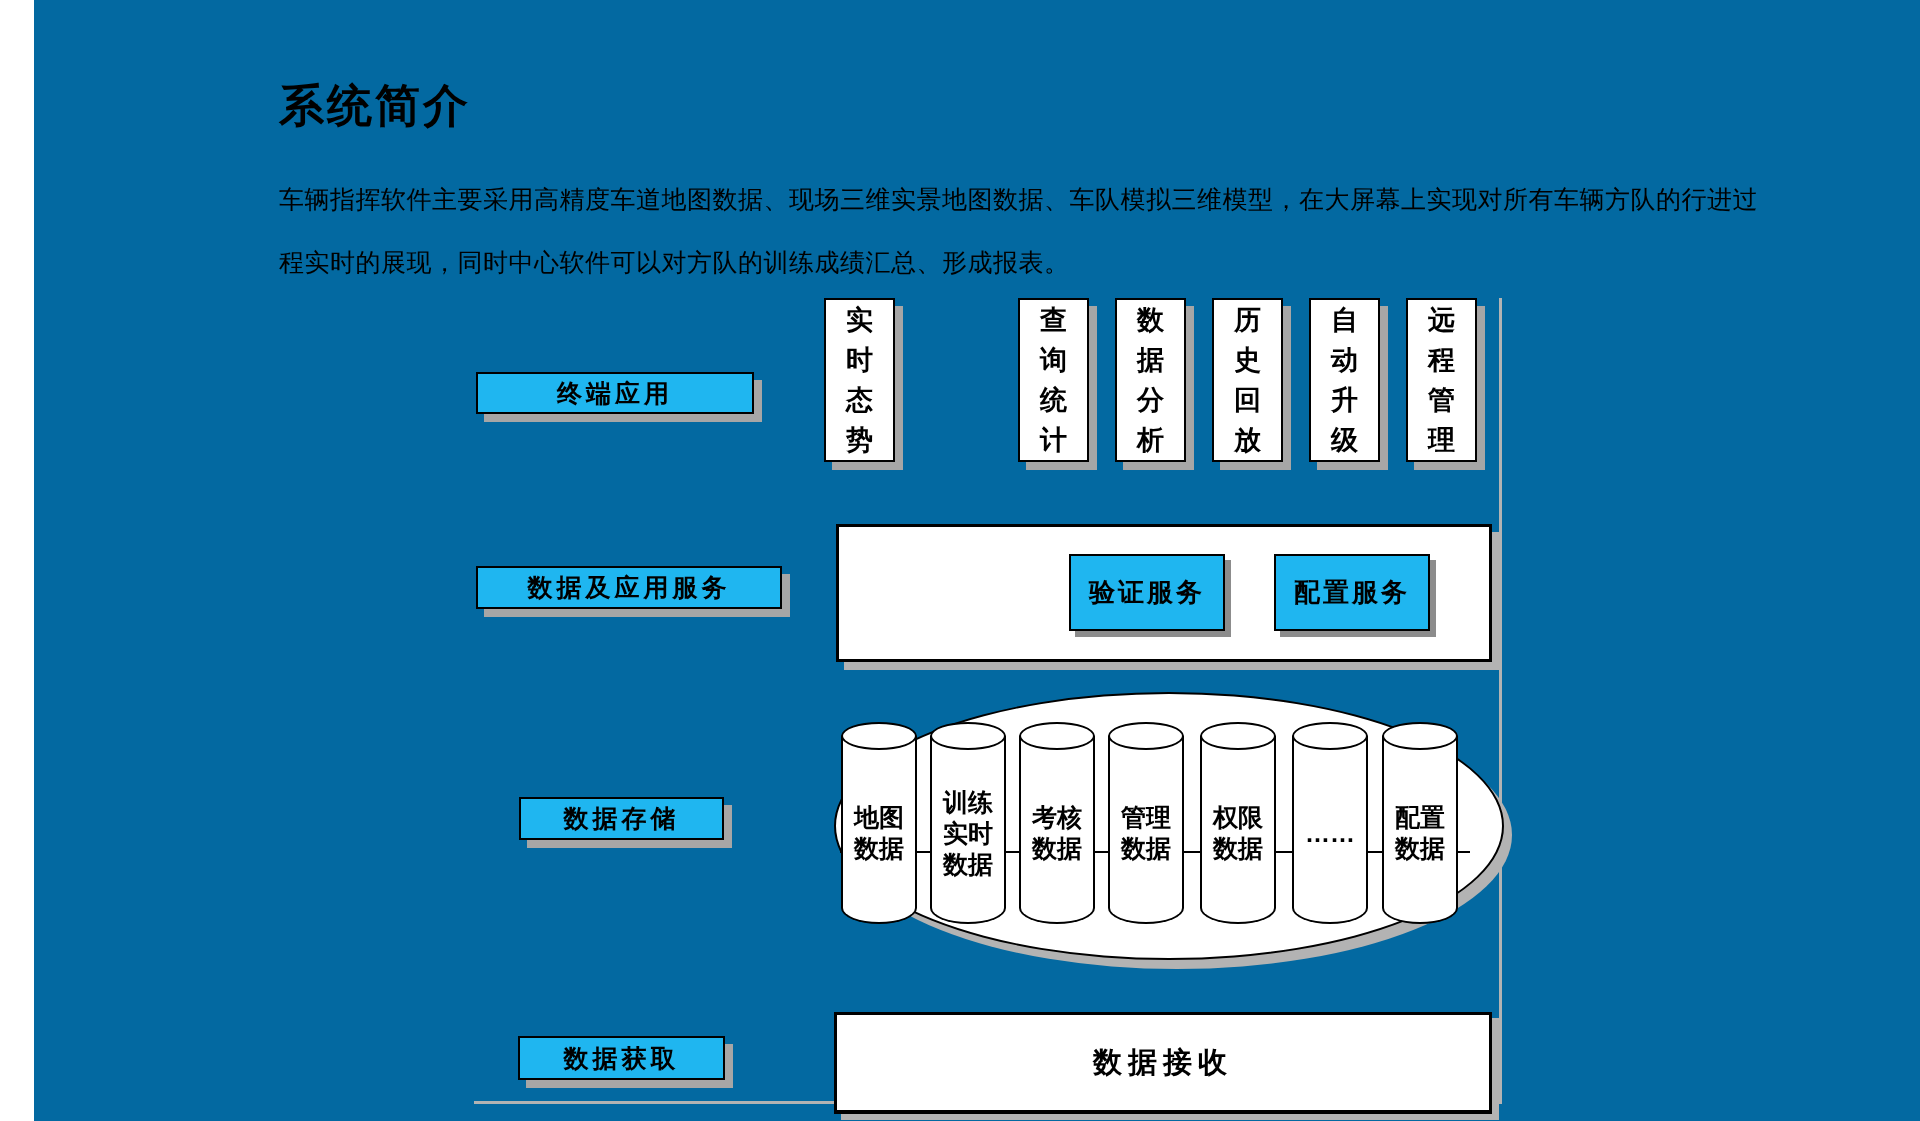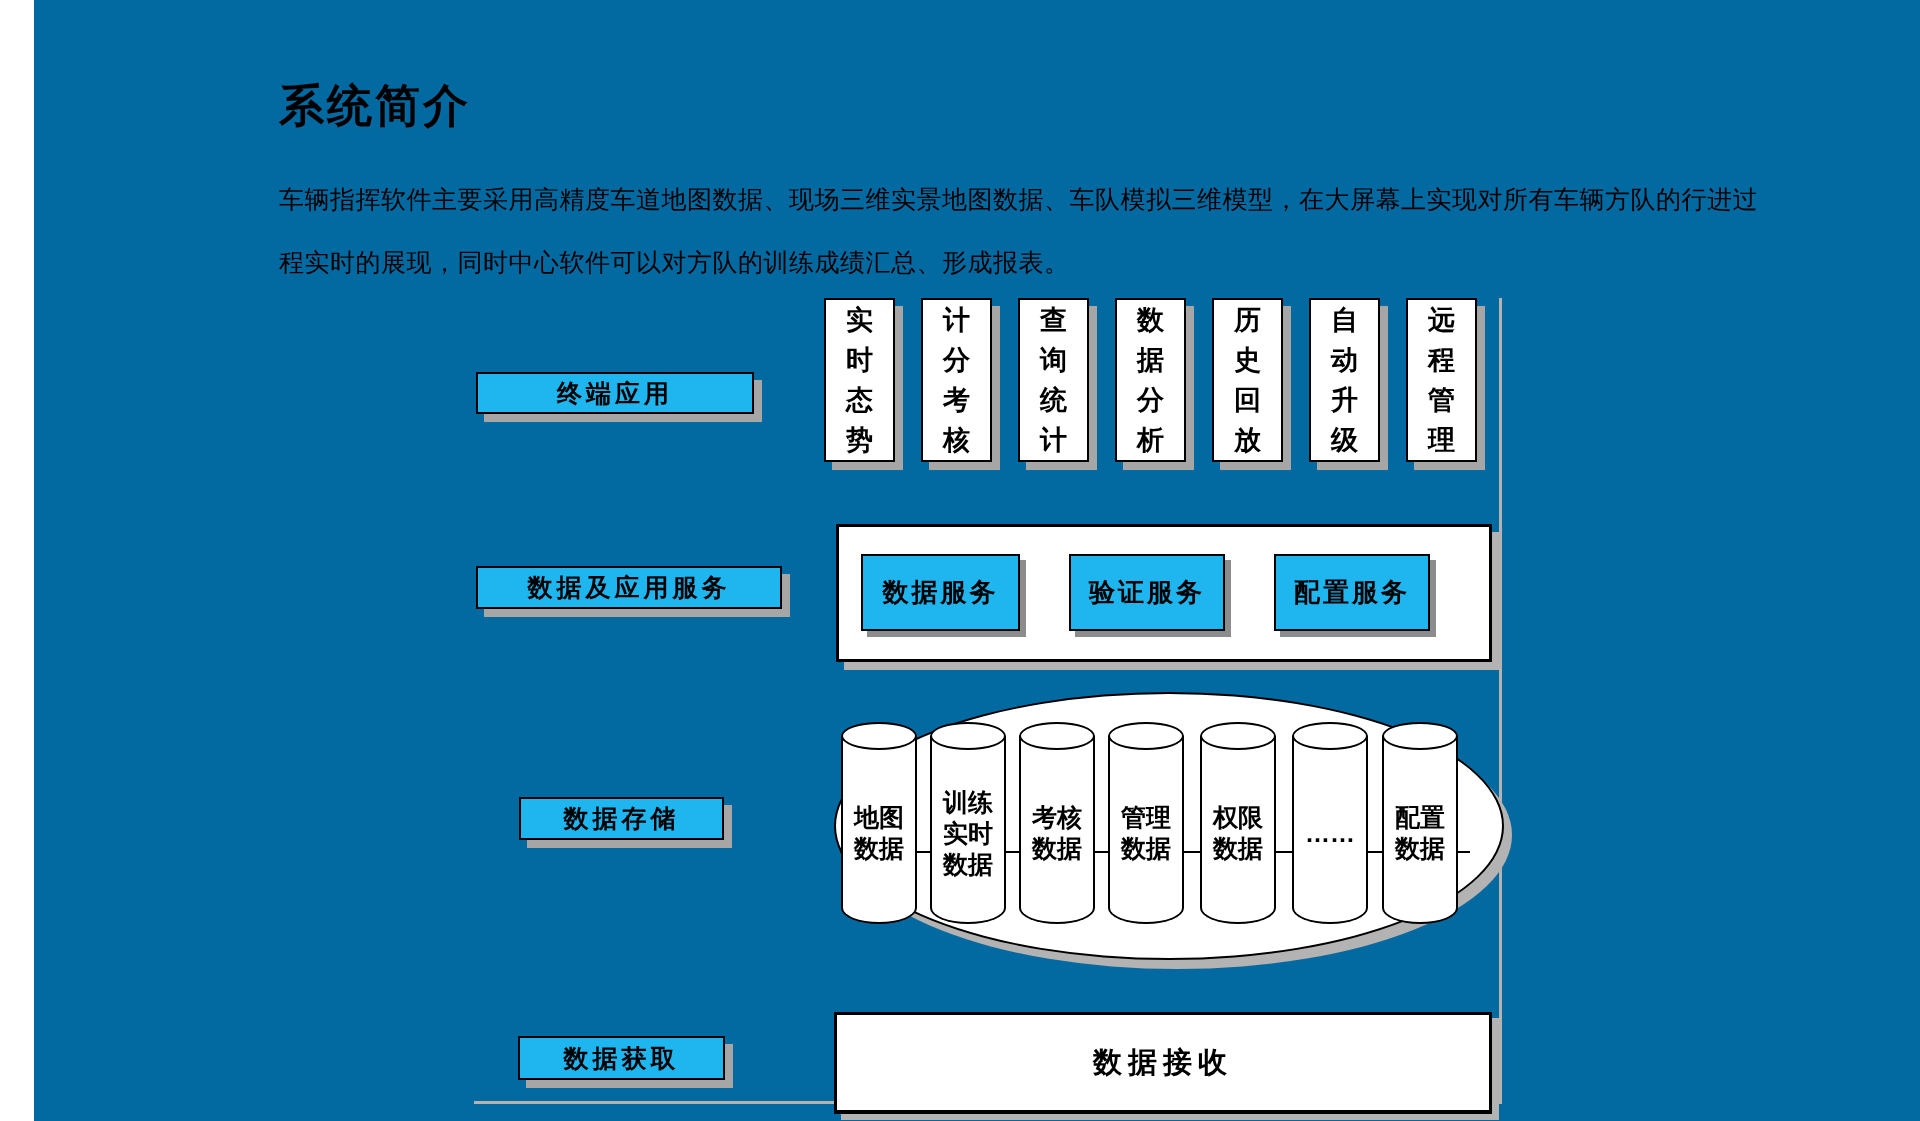--- a/index.html
+++ b/index.html
@@ -89,43 +89,37 @@
   <div class="layer layer3">
     <span>数据存储</span>
   </div>
   <div class="layer layer4">
     <span>数据获取</span>
   </div>
 
   <div class="app-box app1">
     <span class="vtext">实时态势</span>
   </div>
-  <div class="app-box app2">
-    <span class="vtext">计分考核</span>
-  </div>
   <div class="app-box app3">
     <span class="vtext">查询统计</span>
   </div>
   <div class="app-box app4">
     <span class="vtext">数据分析</span>
   </div>
   <div class="app-box app5">
     <span class="vtext">历史回放</span>
   </div>
   <div class="app-box app6">
     <span class="vtext">自动升级</span>
   </div>
   <div class="app-box app7">
     <span class="vtext">远程管理</span>
   </div>
 
   <div class="svc-wrap">
-    <div class="svc svc1">
-      <span>数据服务</span>
-    </div>
     <div class="svc svc2">
       <span>验证服务</span>
     </div>
     <div class="svc svc3">
       <span>配置服务</span>
     </div>
   </div>
 
   <div class="storage-ellipse"></div>
   <div class="connector"></div>

